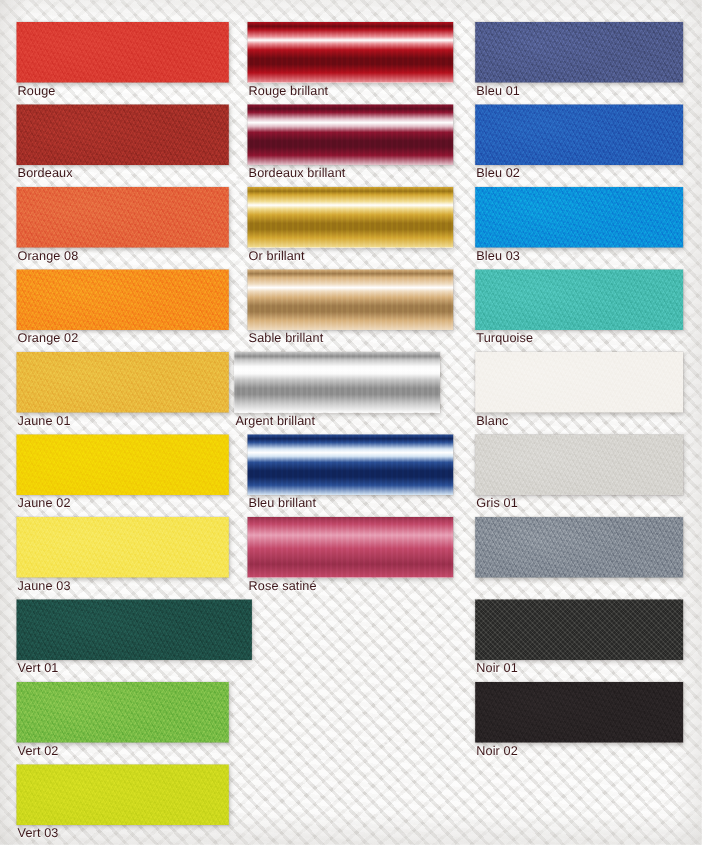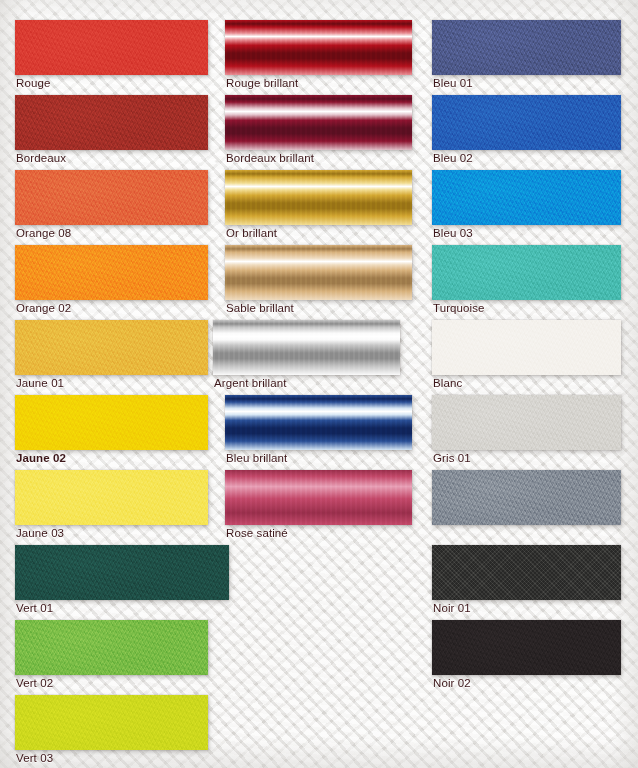--- a/index.html
+++ b/index.html
@@ -106,21 +106,21 @@
     <div class="cell" style="left: 15px; top: 245px; width: 193px; height: 73px;">
       <div class="chip matte" title="Orange 02" style="height: 55px; background: rgb(246, 137, 27);"></div>
       <div class="label" style="top: 57px;">Orange 02</div>
     </div>
     <div class="cell" style="left: 15px; top: 320px; width: 193px; height: 73px;">
       <div class="chip matte" title="Jaune 01" style="height: 55px; background: rgb(232, 181, 58);"></div>
       <div class="label" style="top: 57px;">Jaune 01</div>
     </div>
     <div class="cell" style="left: 15px; top: 395px; width: 193px; height: 73px;">
       <div class="chip matte" title="Jaune 02" style="height: 55px; background: rgb(242, 208, 4);"></div>
-      <div class="label" style="top: 57px; font-weight: bold;">Jaune 02</div>
+      <div class="label" style="top: 57px;">Jaune 02</div>
     </div>
     <div class="cell" style="left: 15px; top: 470px; width: 193px; height: 73px;">
       <div class="chip matte" title="Jaune 03" style="height: 55px; background: rgb(246, 228, 81);"></div>
       <div class="label" style="top: 57px;">Jaune 03</div>
     </div>
     <div class="cell" style="left: 15px; top: 545px; width: 214px; height: 73px;">
       <div class="chip matte" title="Vert 01" style="height: 55px; background: rgb(29, 75, 67);"></div>
       <div class="label" style="top: 57px;">Vert 01</div>
     </div>
     <div class="cell" style="left: 15px; top: 620px; width: 193px; height: 73px;">

